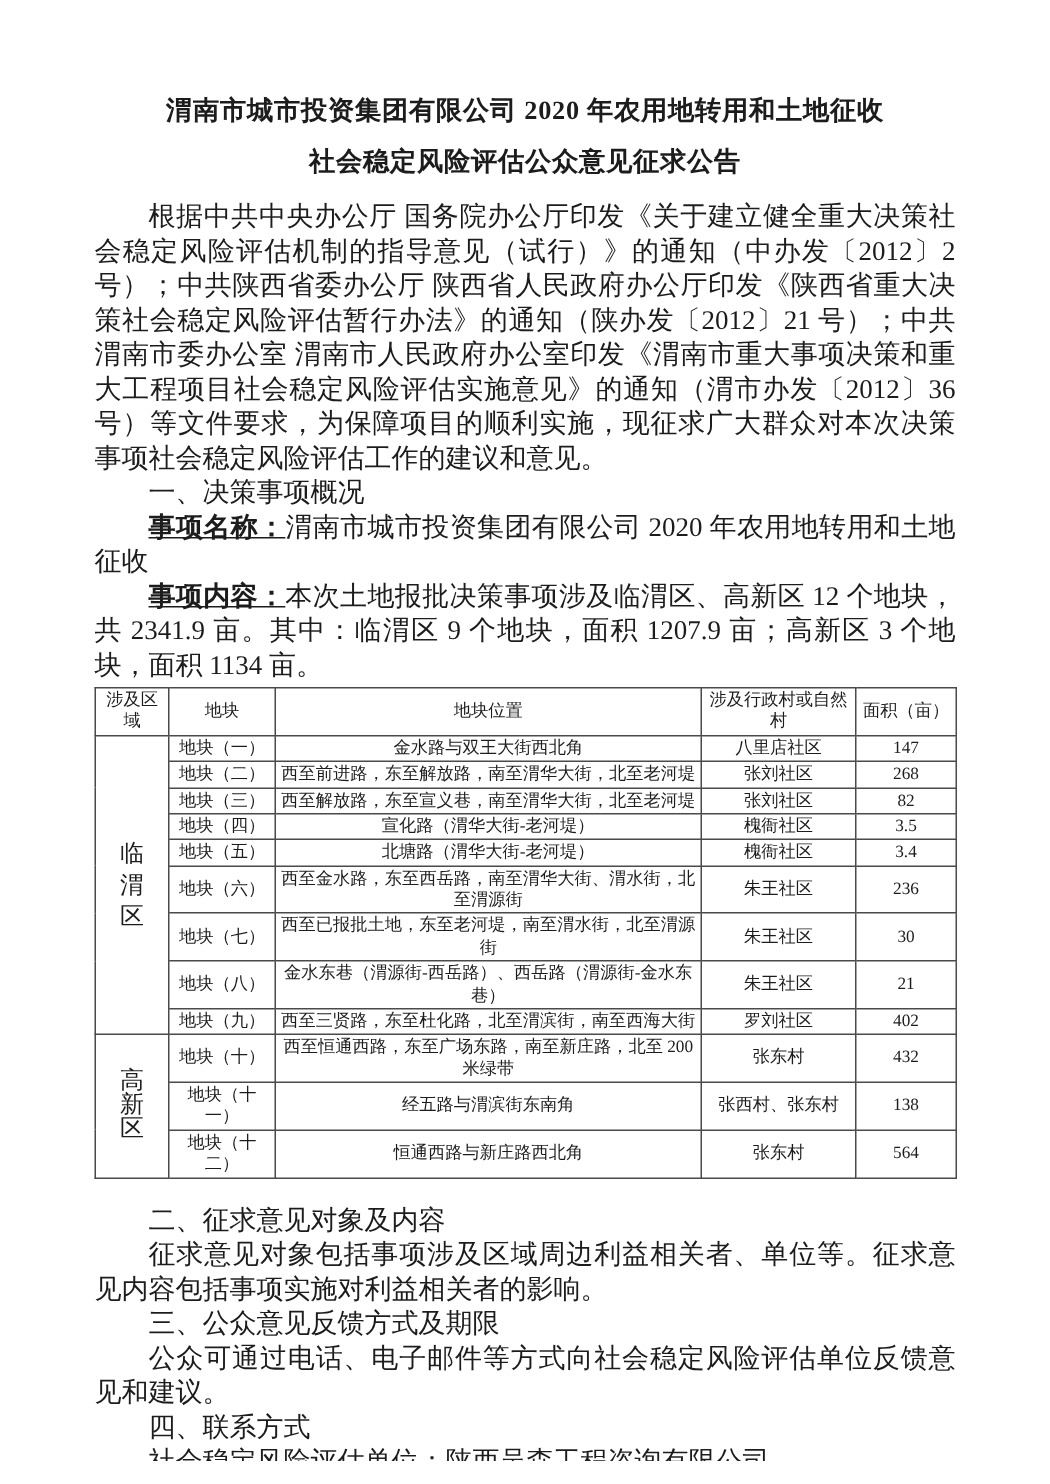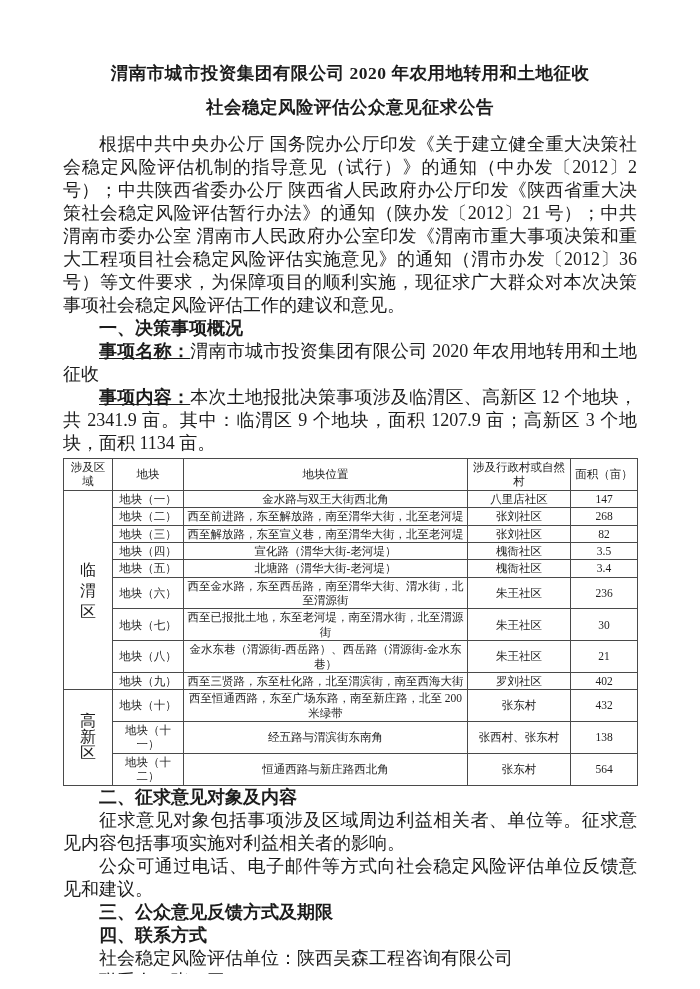--- a/index.html
+++ b/index.html
@@ -6,21 +6,21 @@
   html,body { background:#ffffff; }
   body { font-family:"Liberation Serif","DejaVu Serif",serif; color:#1c1c1c; }
   .page {
     width:700px; height:974px; margin:0 auto; background:#ffffff;
     padding:56px 63px 0 63px; overflow:hidden;
   }
   .title { text-align:center; font-weight:bold; font-size:17.5px; line-height:34px; letter-spacing:0.5px; }
   .body-text { font-size:18px; line-height:23px; }
   .para { text-indent:2em; text-align:justify; }
   .intro { margin-top:9px; }
-  .heading { font-weight:bold; }
+  .heading { font-weight:normal; }
   .label-bold { font-weight:bold;text-decoration:underline; }
   .doc-table {
     width:574px; border-collapse:collapse; margin-top:3px;
     font-size:11.5px; line-height:1.25; table-layout:fixed;padding-left:20px;
   }
   .doc-table th, .doc-table td {
     border:1px solid #4a4a4a; text-align:center; vertical-align:middle;
     padding:1px 2px; font-weight:normal;
   }
   .doc-table thead th { height:29px; }
@@ -28,21 +28,21 @@
   .col-region { width:49px; }
   .col-plot { width:71px; }
   .col-location { width:284px; }
   .col-village { width:103px; }
   .col-area { width:67px; }
   .th-bold, .plot-cell { font-weight:bold; }
   .region-cell .vert {
     width:1em; margin:0 auto; word-break:break-all; line-height:21px; font-size:16px;
   }
   .region-cell .vert.tight { line-height:16px; }
-  .after-table { margin-top:0; }
+  .after-table { margin-top:16px; }
 </style>
 </head>
 <body>
 
 <div class="page">
 
   <div class="title">
     <div>渭南市城市投资集团有限公司 2020 年农用地转用和土地征收</div>
     <div>社会稳定风险评估公众意见征求公告</div>
   </div>
@@ -152,22 +152,22 @@
         <td>恒通西路与新庄路西北角</td>
         <td>张东村</td>
         <td>564</td>
       </tr>
     </tbody>
   </table>
 
   <div class="body-text para heading after-table">二、征求意见对象及内容</div>
   <p class="body-text para">征求意见对象包括事项涉及区域周边利益相关者、单位等。征求意见内容包括事项实施对利益相关者的影响。</p>
 
+  <div class="body-text para heading">三、公众意见反馈方式及期限</div>
   <div class="body-text para">公众可通过电话、电子邮件等方式向社会稳定风险评估单位反馈意见和建议。</div>
-  <div class="body-text para heading">三、公众意见反馈方式及期限</div>
 
   <div class="body-text para heading">四、联系方式</div>
   <div class="body-text para">社会稳定风险评估单位：陕西吴森工程咨询有限公司</div>
   <div class="body-text para">联系人：张　工</div>
   <div class="body-text para">电　话：0913-2333077</div>
   <div class="body-text para">电子邮箱：461077649@qq.com</div>
 
 </div>
 
 </body></html>

